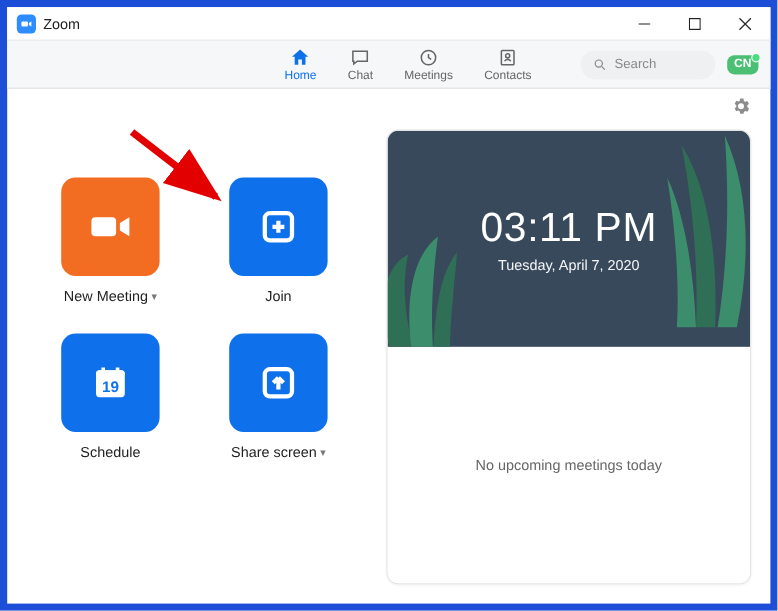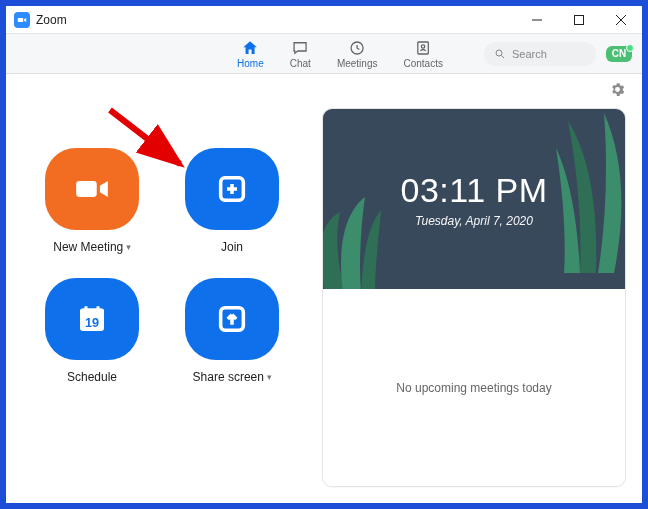--- a/index.html
+++ b/index.html
@@ -28,36 +28,36 @@
   .avatar .status-dot { position: absolute; top: -2px; right: -2px; width: 8px; height: 8px; background: #4ade80; border-radius: 50%; border: 1.5px solid #f6f7f9; }
 
   
   .settings-row { height: 34px; display: flex; align-items: center; justify-content: flex-end; padding-right: 16px; }
   .gear { color: #8c8c8c; }
 
   
   .main { display: flex; padding: 0 16px 16px 16px; gap: 20px; height: calc(100% - 28px - 40px - 34px); }
   .left-panel { width: 280px; display: flex; flex-wrap: wrap; align-content: flex-start; justify-content: center; gap: 24px 40px; padding-top: 40px; position: relative; }
   .action-col { display: flex; flex-direction: column; align-items: center; gap: 10px; width: 100px; }
-  .action-btn { width: 94px; height: 82px; border-radius: 31px; display: flex; align-items: center; justify-content: center; cursor: pointer; }
+  .action-btn { width: 82px; height: 82px; border-radius: 12px; display: flex; align-items: center; justify-content: center; cursor: pointer; }
   .blue { background: #0E71EB; }
   .orange { background: #F26D21; }
   .action-label { font-size: 12px; color: #222; display: flex; align-items: center; gap: 3px; }
   .chev { color: #777; font-size: 9px; }
 
   
   .arrow { position: absolute; top: -8px; left: 80px; pointer-events: none; }
 
   
   .right-panel { flex: 1; border: 1px solid #e5e5e5; border-radius: 10px; overflow: hidden; display: flex; flex-direction: column; box-shadow: 0 1px 2px rgba(0,0,0,0.04);}
   .clock-section { height: 180px; background: #39495C; position: relative; display: flex; flex-direction: column; align-items: center; justify-content: center; color: #fff; overflow: hidden; }
   .plant1 { position:absolute; left:-8px; bottom:-3px; width:70px; height:110px; }
   .plant2 { position:absolute; right:-6px; top:-6px; width:75px; height:170px; }
   .clock-time { font-size: 34px; font-weight: 500; letter-spacing: 0.5px; }
-  .clock-date { font-size: 12px; margin-top: 4px; opacity: 0.95; font-style: italic; }
+  .clock-date { font-size: 12px; margin-top: 4px; opacity: 0.95; }
   .upcoming { flex: 1; display: flex; align-items: center; justify-content: center; font-size: 12px; color: #666; background:#fff;}
 </style>
 </head>
 <body>
 
 <div class="frame">
 
   <div class="titlebar">
     <div class="titlebar-left">
       <span class="app-icon">

